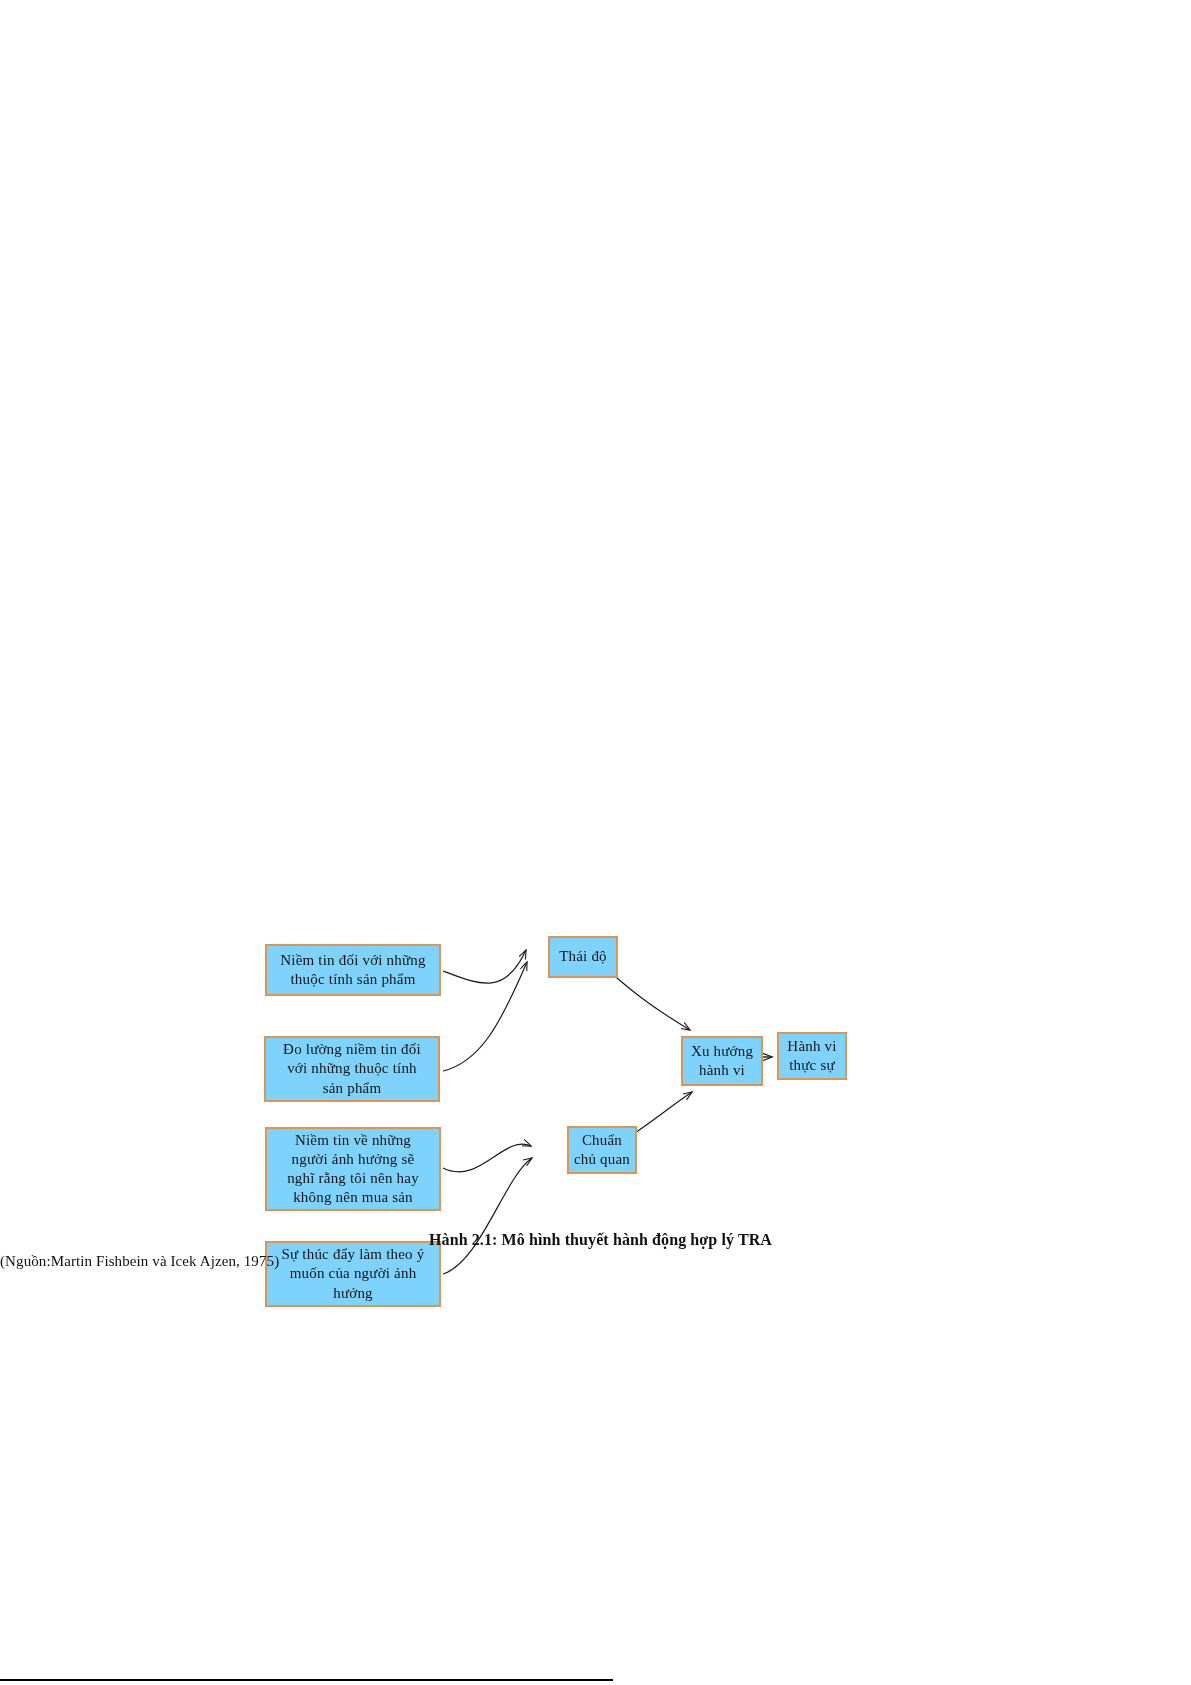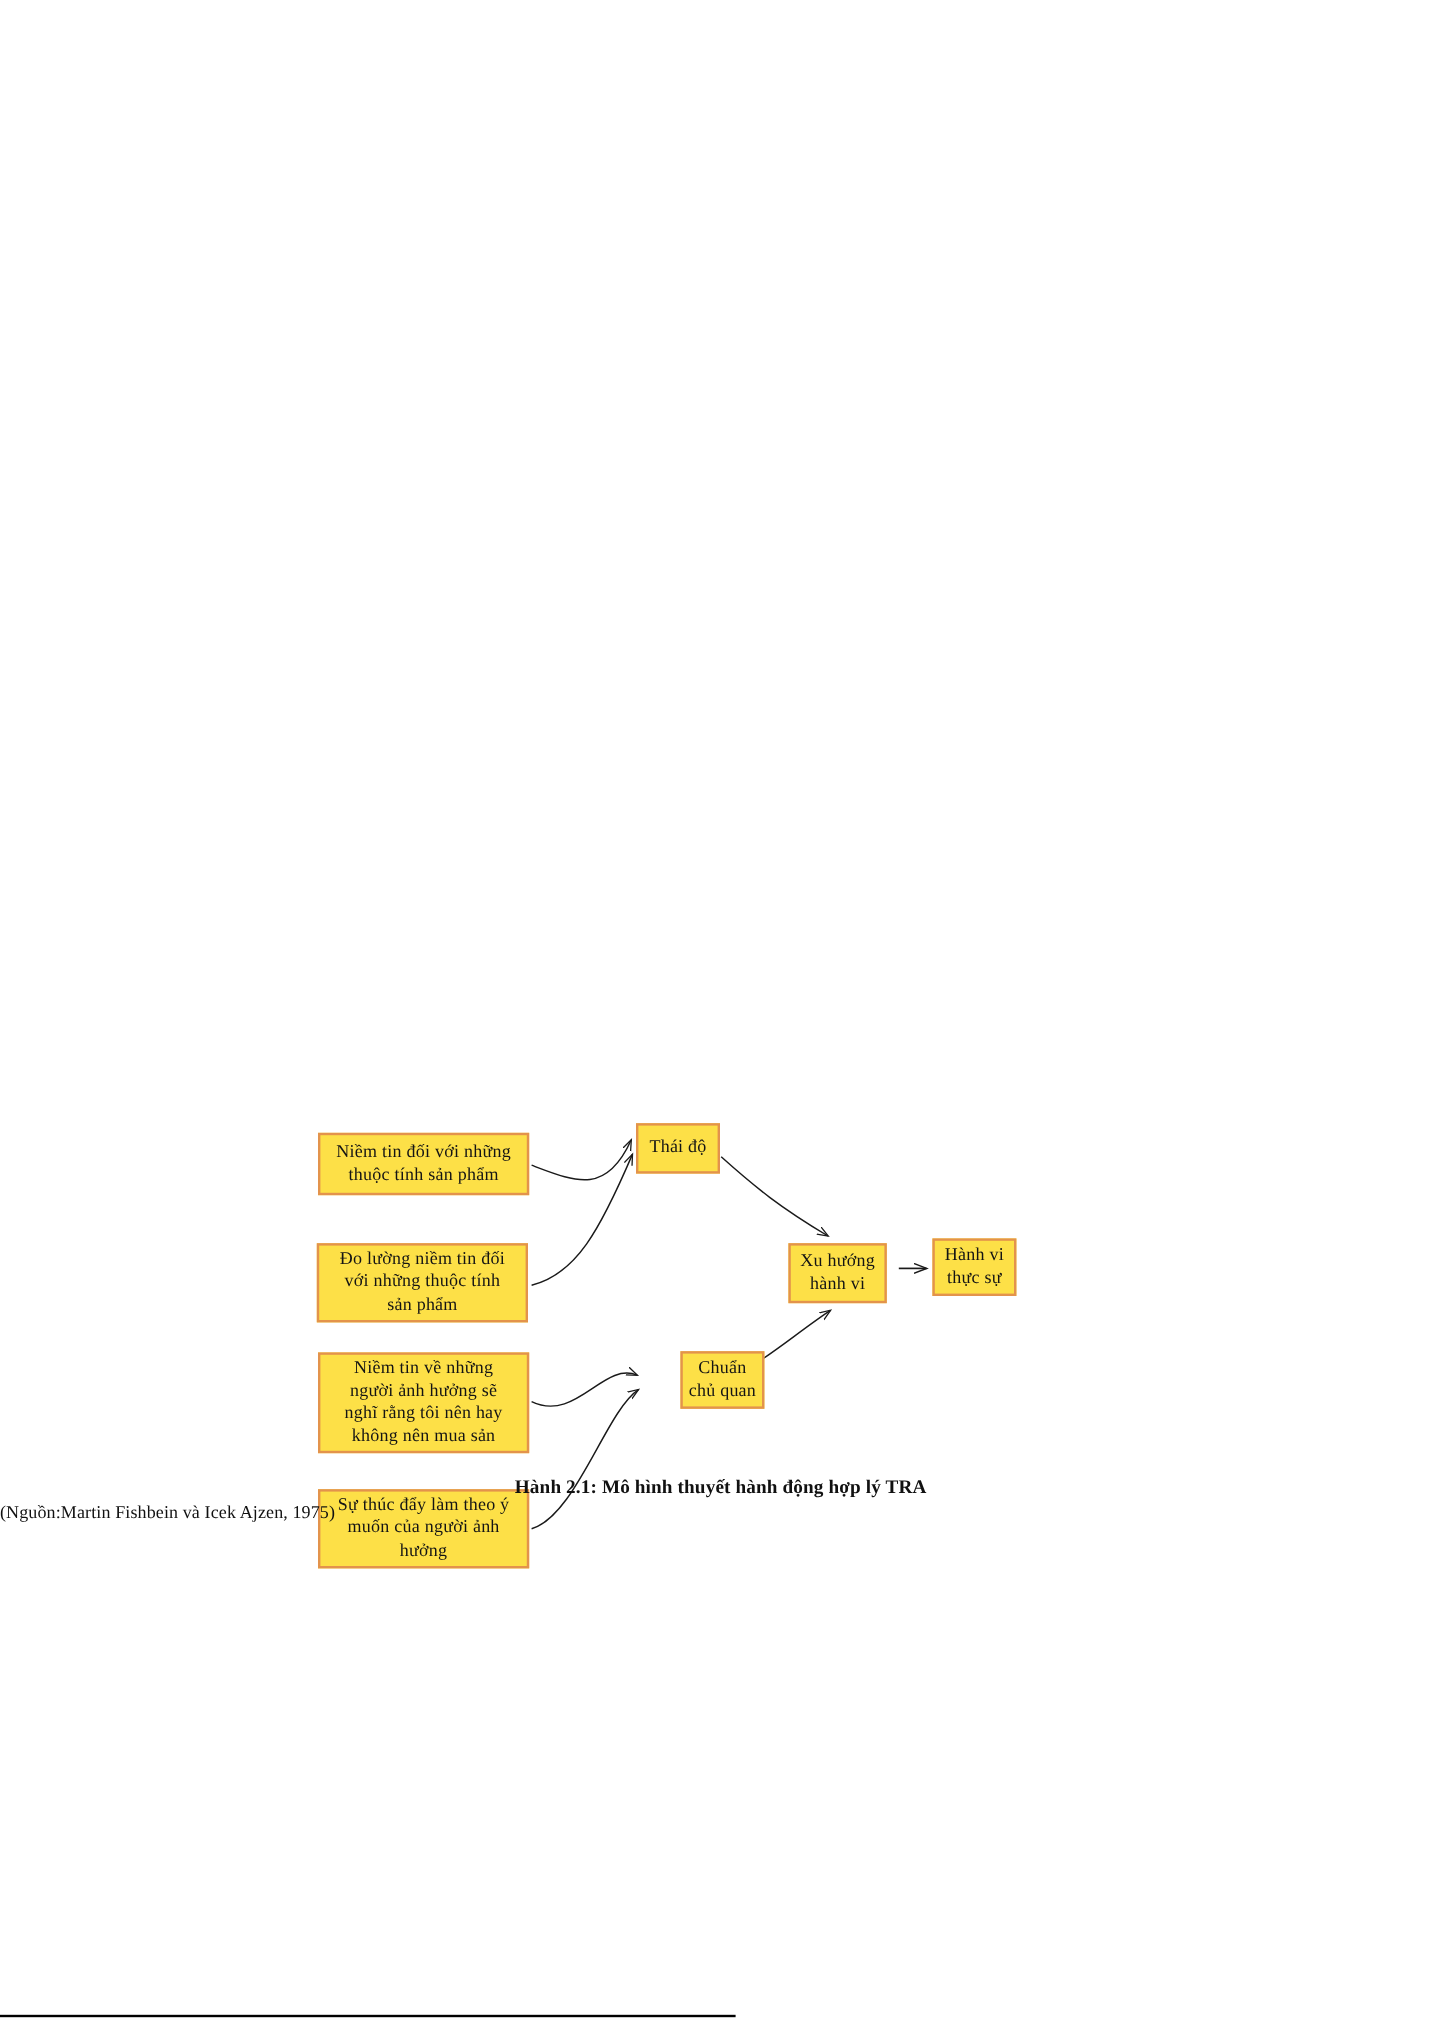--- a/index.html
+++ b/index.html
@@ -22,45 +22,45 @@
     left: 0;
     top: 0;
     width: 1191px;
     height: 1685px;
   }
 
   .node {
     position: absolute;
     box-sizing: border-box;
     border: 2px solid #e3934c;
-    background: #fde047;
+    background: #7dd3fc;
     display: flex;
     align-items: center;
     justify-content: center;
     text-align: center;
     line-height: 1.28;
     font-size: 15px;
     letter-spacing: 0.2px;
     color: #141414;
     padding: 2px 4px;
     white-space: pre-line;
   }
 
   
   #node-belief-attributes  { left: 265px; top: 944px;  width: 176px; height: 52px;  }
   #node-measure-belief     { left: 264px; top: 1036px; width: 176px; height: 66px;  }
   #node-normative-belief   { left: 265px; top: 1127px; width: 176px; height: 84px;  }
   #node-motivation         { left: 265px; top: 1241px; width: 176px; height: 66px;  }
 
   
-  #node-attitude           { left: 530px; top: 936px;  width: 70px;  height: 42px;  }
+  #node-attitude           { left: 548px; top: 936px;  width: 70px;  height: 42px;  }
   #node-subjective-norm    { left: 567px; top: 1126px; width: 70px;  height: 48px;  }
 
   
-  #node-behavioral-intent  { left: 657px; top: 1036px; width: 82px;  height: 50px;  }
+  #node-behavioral-intent  { left: 681px; top: 1036px; width: 82px;  height: 50px;  }
   #node-actual-behavior    { left: 777px; top: 1032px; width: 70px;  height: 48px;  }
 
   
   #caption {
     position: absolute;
     left: 0;
     top: 1231px;
     width: 1191px;
   }
   .caption-line-1 {

